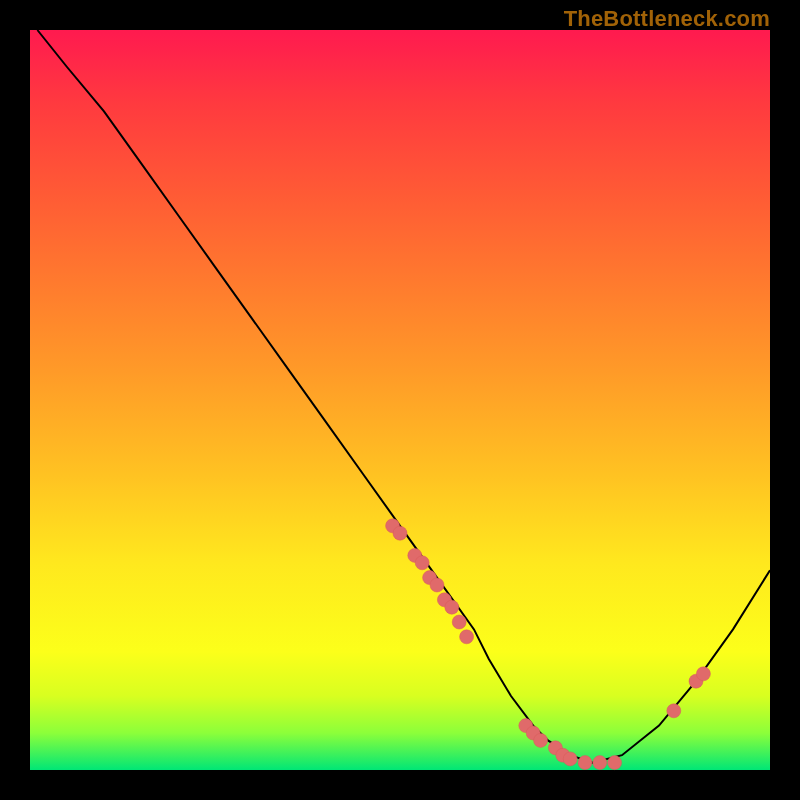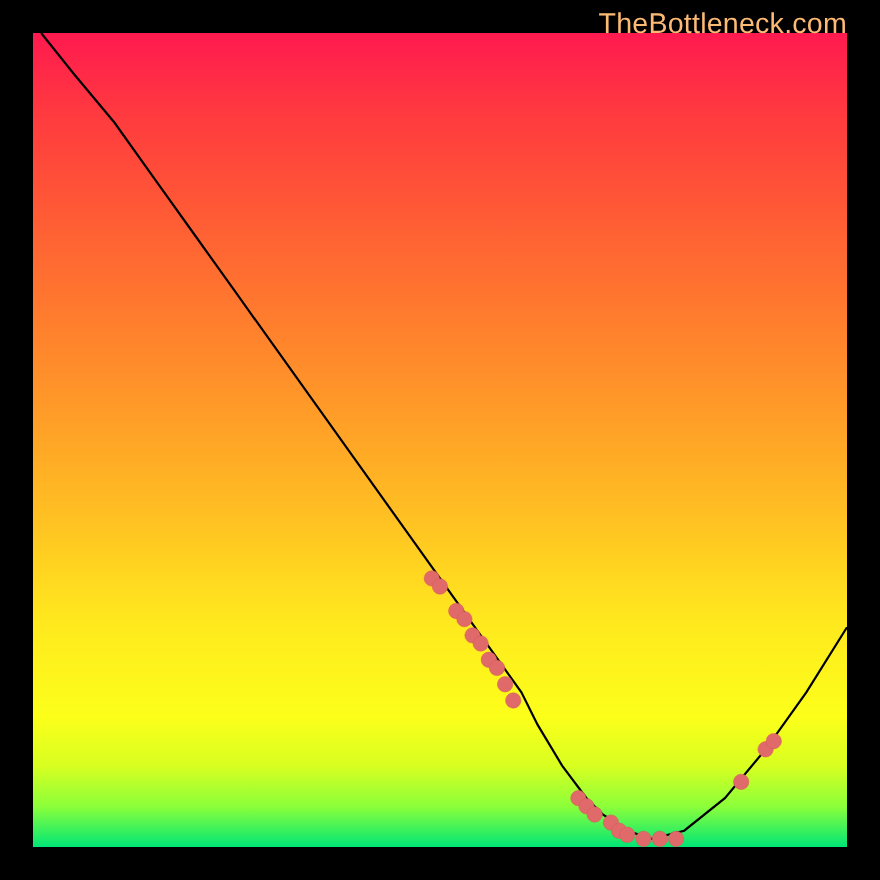--- a/index.html
+++ b/index.html
@@ -27,23 +27,23 @@
       #ffe81e 72%,
       #fcff1a 84%,
       #d8ff20 90%,
       #8cff3a 95%,
       #00e676 100%);
   }
   .watermark {
     position: absolute;
     top: 6px;
     right: 30px;
-    color: #fdba74;
-    font-size: 26px;
-    font-weight: 400;
+    color: #a16207;
+    font-size: 22px;
+    font-weight: 700;
     letter-spacing: 0.2px;
   }
   svg.plot {
     position: absolute;
     left: 0;
     top: 0;
     width: 740px;
     height: 740px;
     overflow: visible;
   }

